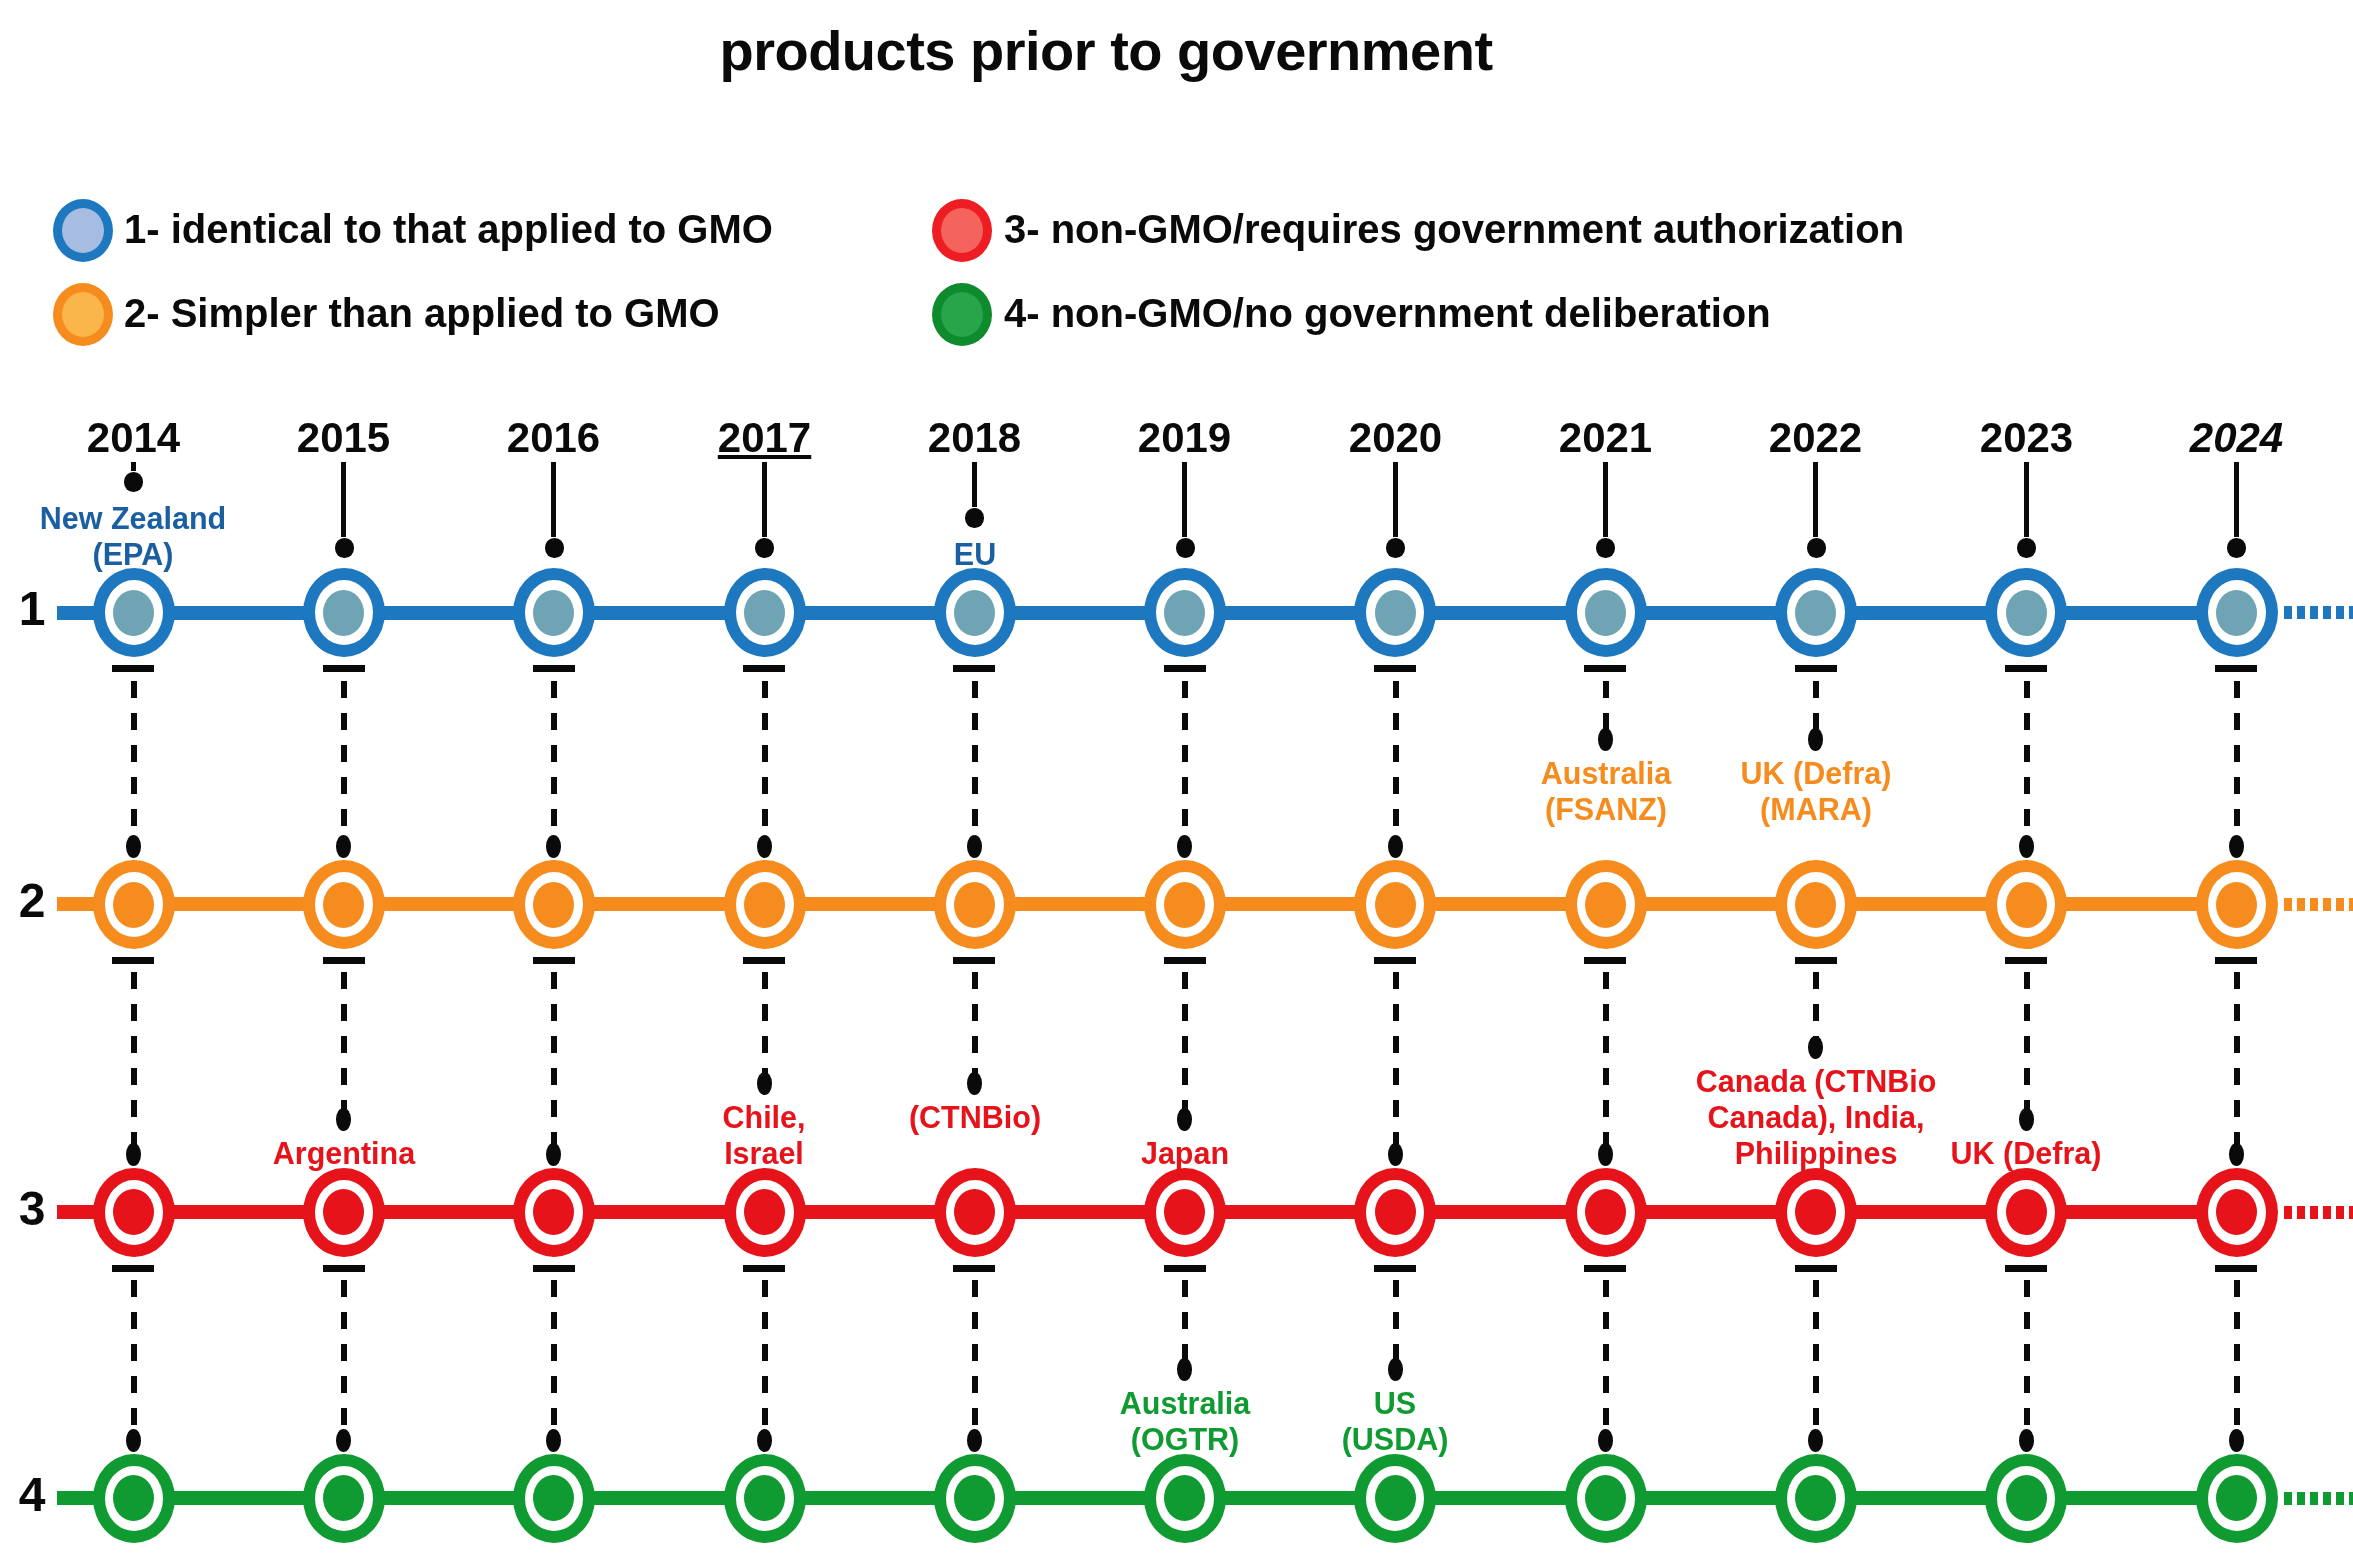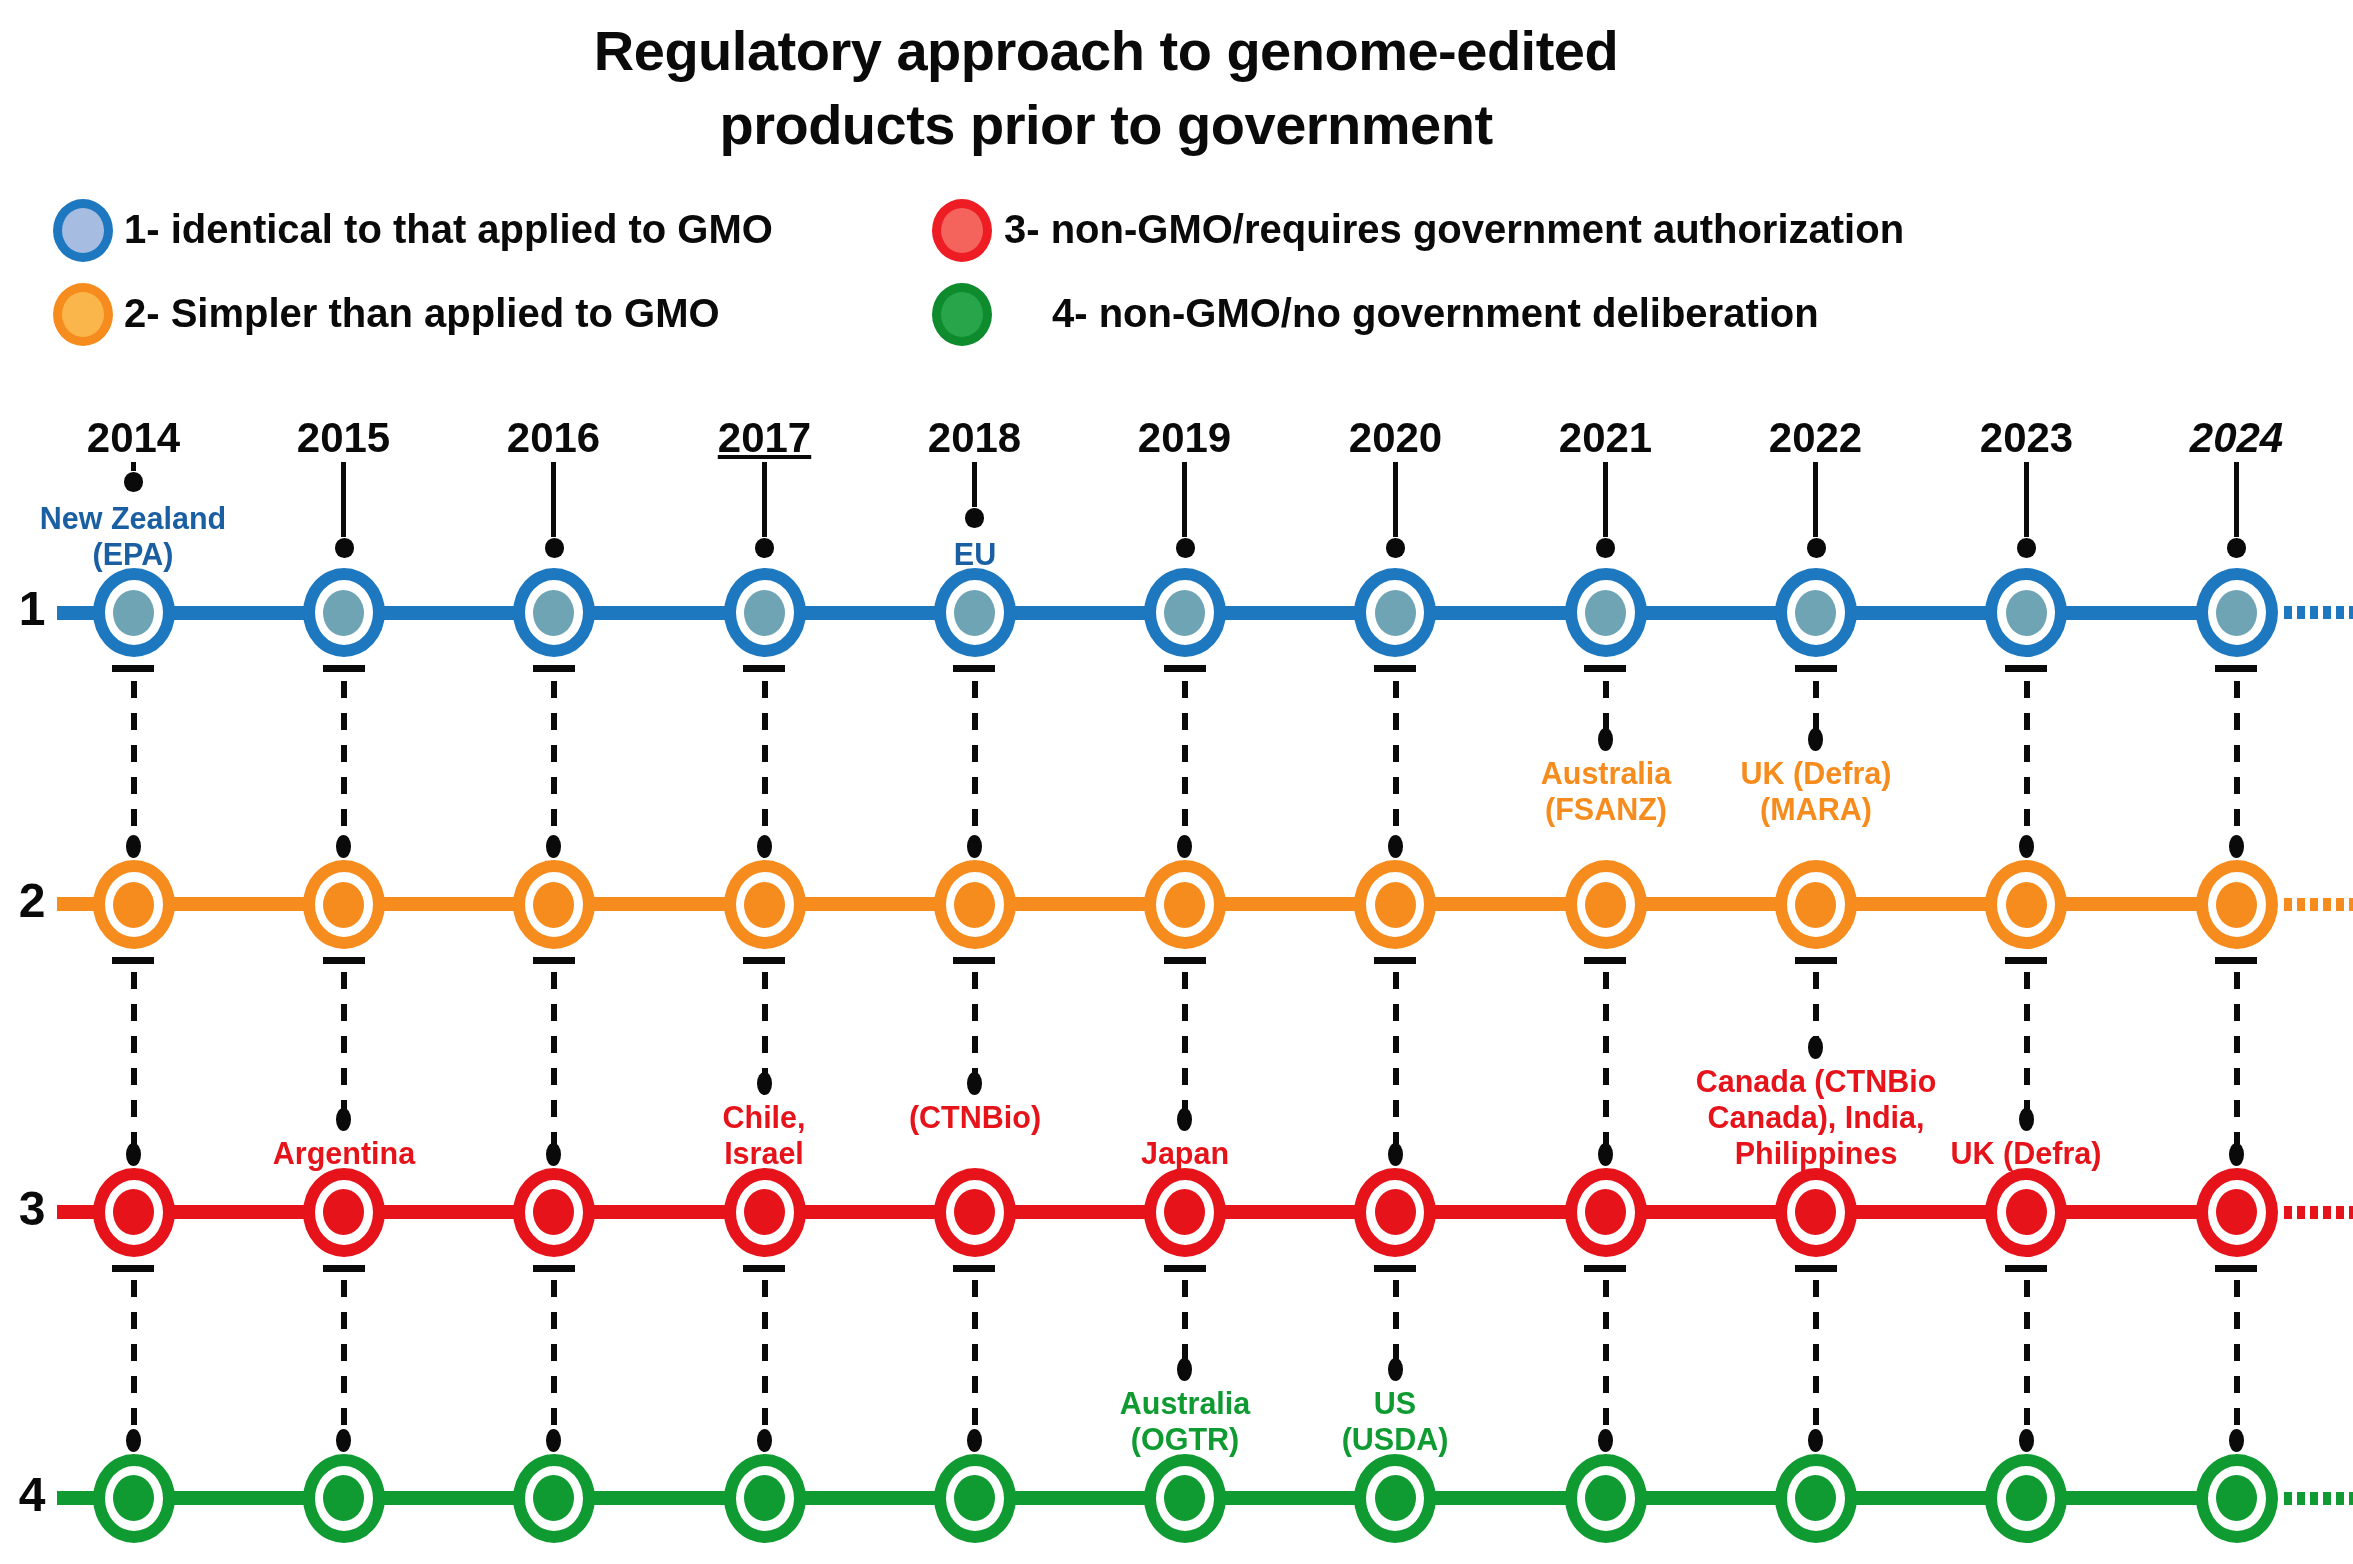--- a/index.html
+++ b/index.html
@@ -22,32 +22,31 @@
   .vsolid{width:5.4px;background:#0a0a0a;}
   .cdot{width:18.5px;height:19.6px;border-radius:50%;background:#0a0a0a;}
   .tdot{width:15.3px;height:23px;border-radius:50%;background:#0a0a0a;}
   .ann{width:414px;text-align:center;font-size:30.5px;line-height:36px;}
 </style>
 </head>
 <body>
 
 <div id="stage">
   <div id="title" class="abs">
-    <div>Regulatory approach to genome-edited</div>
     <div>products prior to government</div>
   </div>
   <div id="legend">
       <div class="abs legend-swatch" style="left: 53px; top: 199px; border-color: rgb(30, 120, 192); background: rgb(166, 188, 224);"></div>
       <div class="abs legend-label" style="left: 124px; top: 207px;">1- identical to that applied to GMO</div>
       <div class="abs legend-swatch" style="left: 53px; top: 283px; border-color: rgb(247, 140, 30); background: rgb(250, 182, 74);"></div>
       <div class="abs legend-label" style="left: 124px; top: 291px;">2- Simpler than applied to GMO</div>
       <div class="abs legend-swatch" style="left: 932px; top: 199px; border-color: rgb(238, 28, 35); background: rgb(244, 99, 92);"></div>
       <div class="abs legend-label" style="left: 1004px; top: 207px;">3- non-GMO/requires government authorization</div>
       <div class="abs legend-swatch" style="left: 932px; top: 283px; border-color: rgb(13, 139, 45); background: rgb(40, 164, 74);"></div>
-      <div class="abs legend-label" style="left: 1004px; top: 291px; margin-left: 48px;">4- non-GMO/no government deliberation</div>
+      <div class="abs legend-label" style="left: 1004px; top: 291px;">4- non-GMO/no government deliberation</div>
     </div>
   <div id="chart">
       <div class="abs yr" style="left: 41px; top: 414px;">2014</div>
       <div class="abs yr" style="left: 251px; top: 414px;">2015</div>
       <div class="abs yr" style="left: 461px; top: 414px;">2016</div>
       <div class="abs yr" style="left: 672px; top: 414px; text-decoration: underline;">2017</div>
       <div class="abs yr" style="left: 882px; top: 414px;">2018</div>
       <div class="abs yr" style="left: 1092px; top: 414px;">2019</div>
       <div class="abs yr" style="left: 1303px; top: 414px;">2020</div>
       <div class="abs yr" style="left: 1513px; top: 414px;">2021</div>

